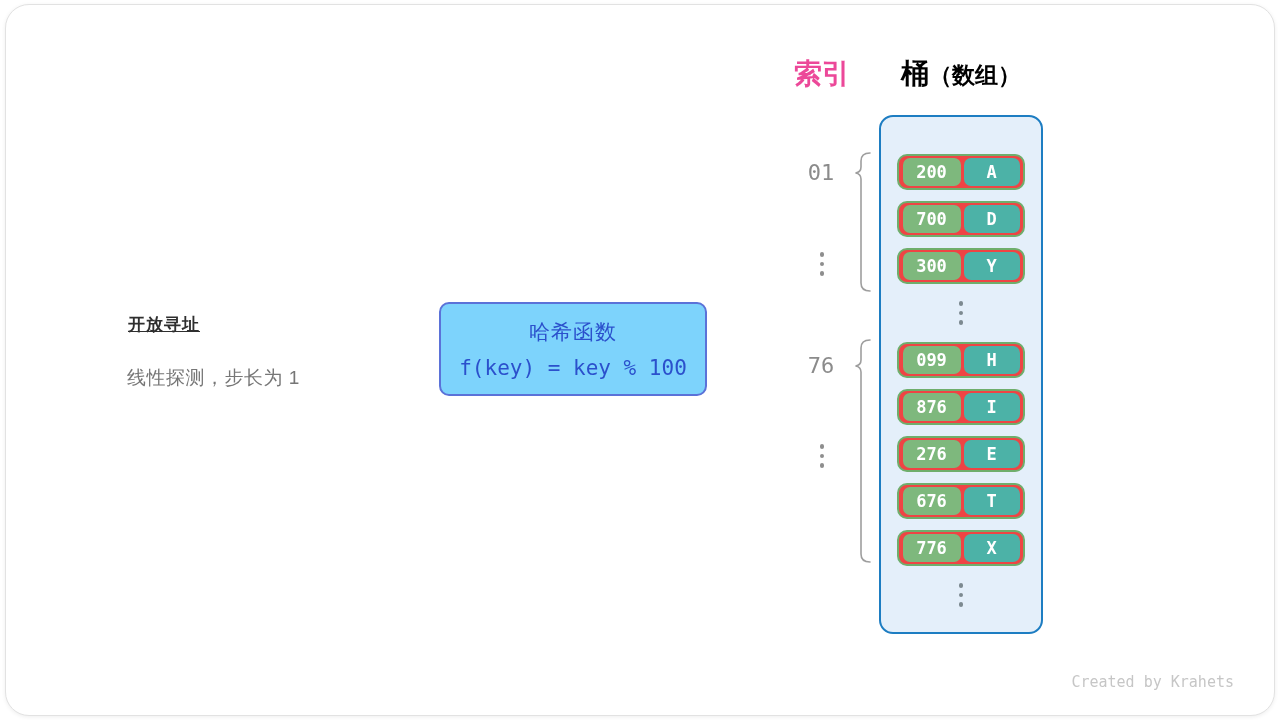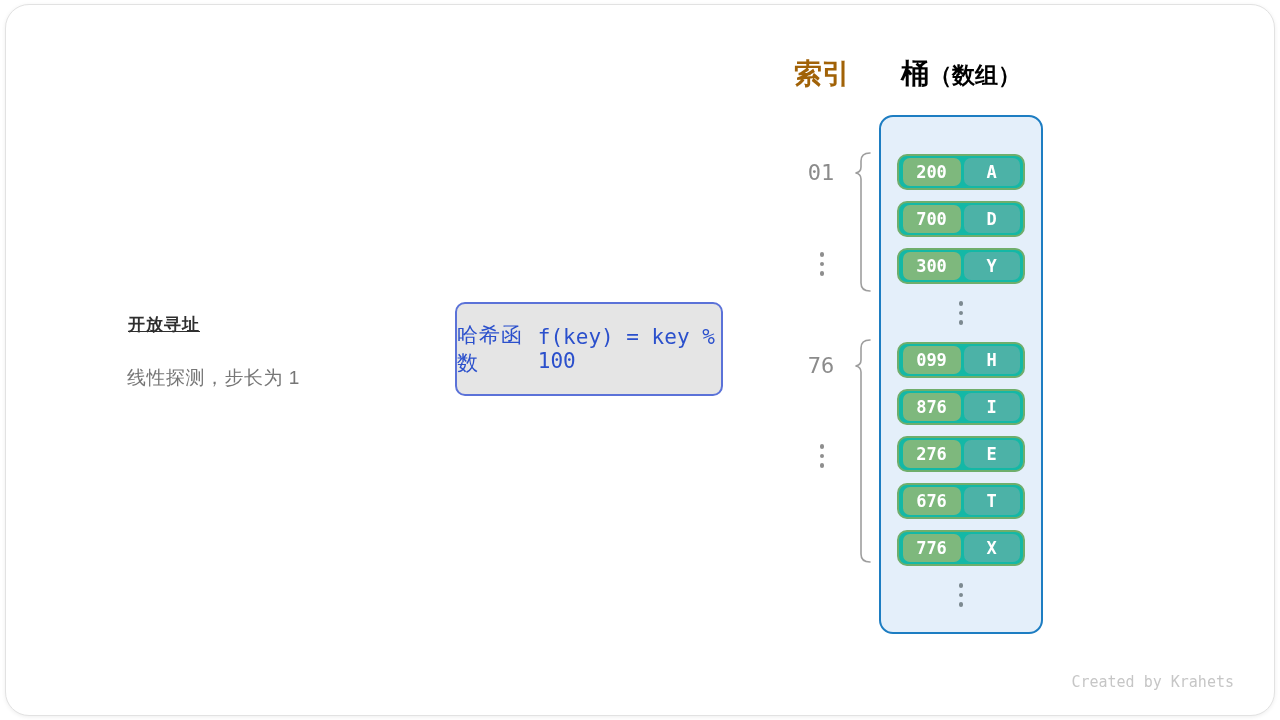--- a/index.html
+++ b/index.html
@@ -35,51 +35,50 @@
     left: 121px; top: 360px;
     font-size: 19px;
     color: #767676;
     letter-spacing: 0.5px;
   }
   
   .hash-box {
     position: absolute;
     left: 433px; top: 297px;
     width: 268px; height: 94px;
-    background: #e5e5e5;
+    background: #7dd3fc;
     border: 2px solid #5b72d8;
     border-radius: 10px;
     box-sizing: border-box;
     display: flex;
-    flex-direction: row;
+    flex-direction: column;
     align-items: center;
     justify-content: center;
     gap: 10px;
-    margin-left: 16px;
   }
   .hash-title {
     font-size: 21px;
     color: #2b50cc;
     font-weight: 500;
     letter-spacing: 1px;
   }
   .hash-formula {
     font-family: "DejaVu Sans Mono", monospace;
     font-size: 21px;
     color: #2b50cc;
   }
   
   .col-head-index {
     position: absolute;
     left: 781px; top: 50px;
     width: 70px;
     text-align: center;
     font-size: 28px;
     font-weight: bold;
-    color: #a16207;
+    color: #ec4899;
   }
   .col-head-bucket {
     position: absolute;
     left: 873px; top: 50px;
     width: 164px;
     text-align: center;
     color: #000000;
     white-space: nowrap;
   }
   .b-main { font-size: 28px; font-weight: bold; }
@@ -95,21 +94,21 @@
     box-sizing: border-box;
     display: flex;
     flex-direction: column;
     align-items: center;
     padding-top: 37px;
     gap: 11px;
   }
   .pair {
     width: 128px; height: 36px;
     box-sizing: border-box;
-    background: #14b8a6;
+    background: #ef4444;
     border: 2px solid #6fae6c;
     border-radius: 10px;
     display: flex;
     align-items: center;
     justify-content: center;
     gap: 3px;
     flex: 0 0 auto;
   }
   .pill {
     height: 28px;

